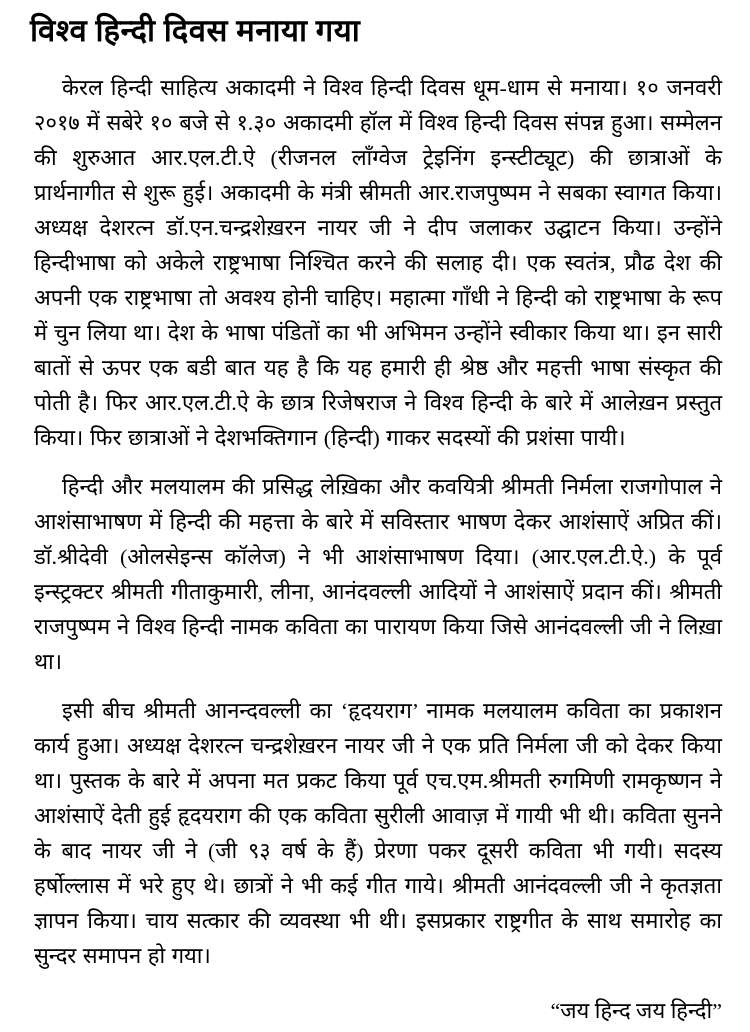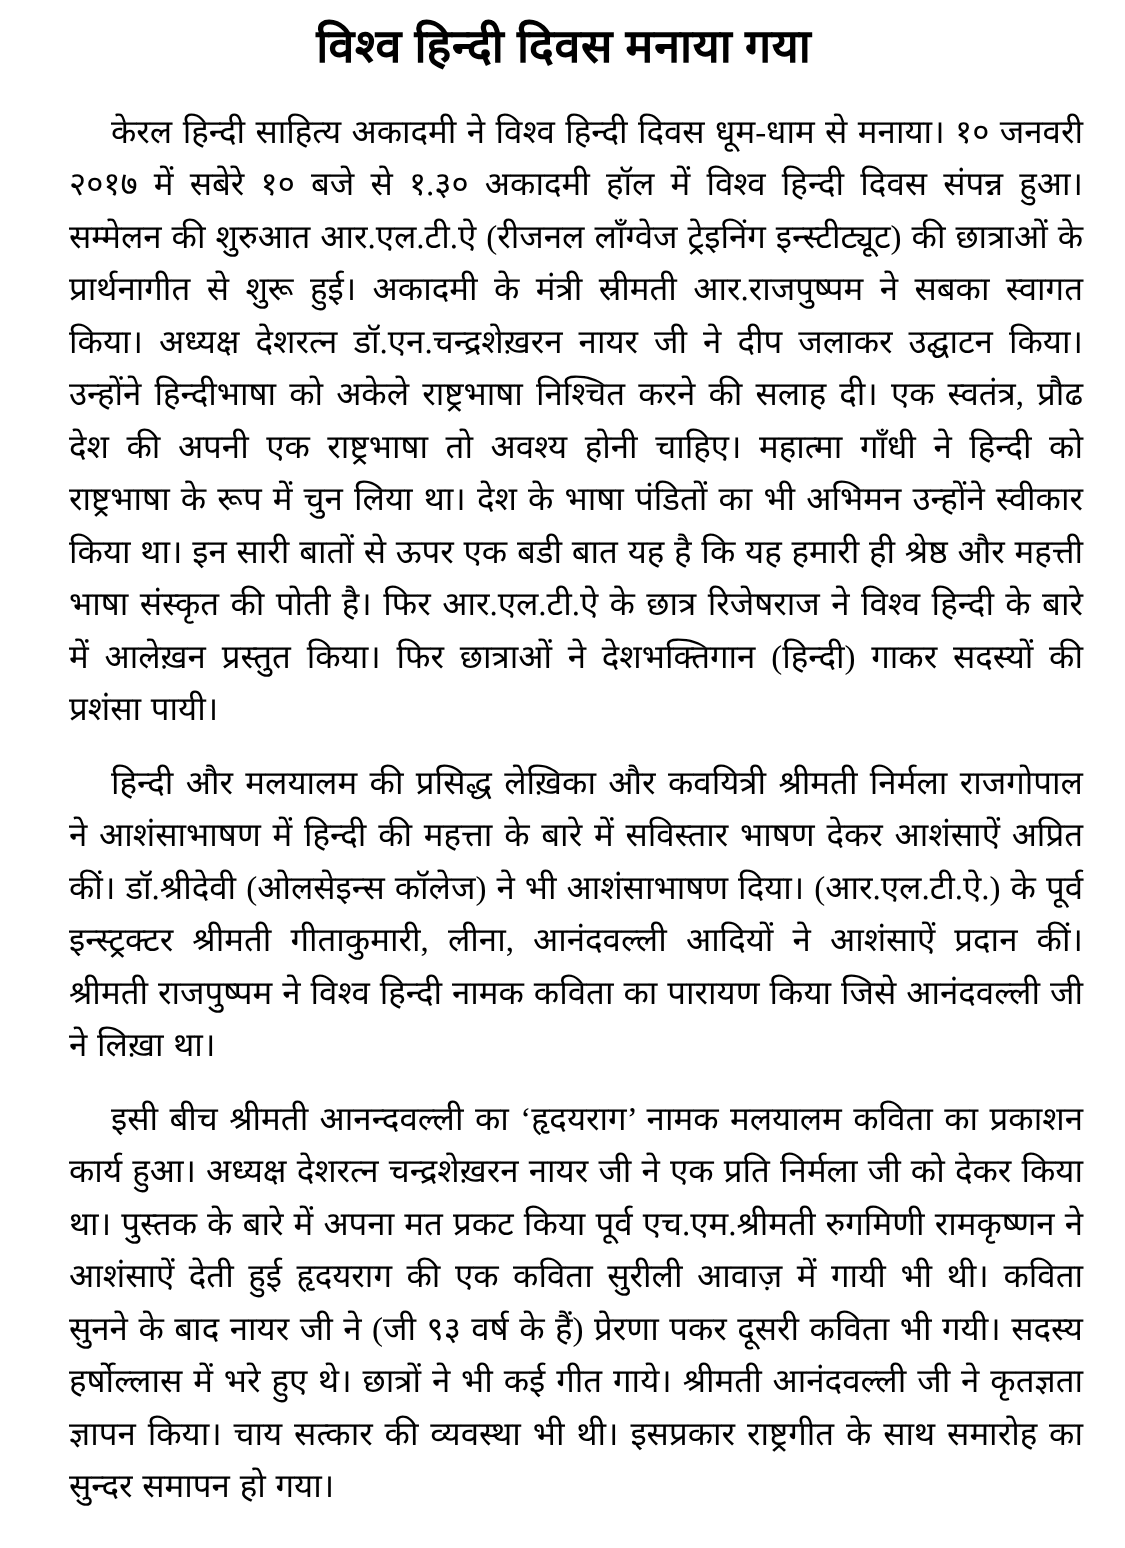--- a/index.html
+++ b/index.html
@@ -13,27 +13,26 @@
     height: 1032px;
     box-sizing: border-box;
     background: #ffffff;
     color: #000000;
     padding: 6px 28px 16px 30px;
     overflow: hidden;
     font-family: "Liberation Serif", "DejaVu Serif", serif;
   }
   .doc-title {
     margin: 2px 0 20px 0;
-    text-align: center;
     font-size: 31px;
     font-weight: 700;
     letter-spacing: 0.5px;
   }
   .body-para {
-    margin: 0 0 14px 16px;
+    margin: 0 0 14px 4px;
     font-size: 22px;
     line-height: 35px;
     text-align: justify;
     text-indent: 28px;
     word-spacing: 1px;
   }
   .slogan {
     margin: 20px 0 0 0;
     font-size: 22px;
     line-height: 35px;

